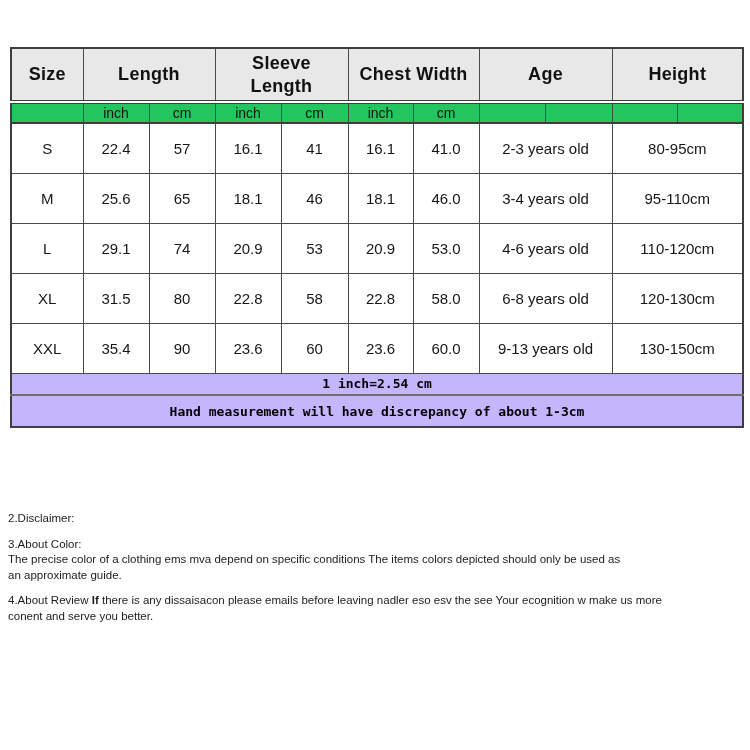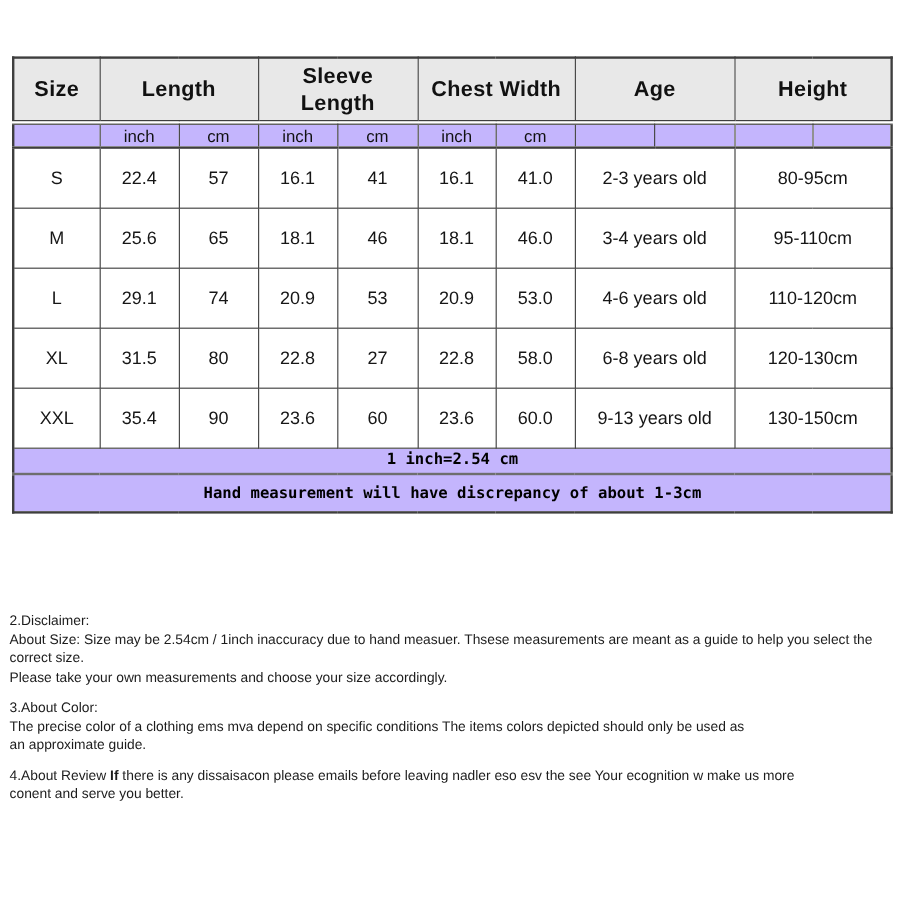--- a/index.html
+++ b/index.html
@@ -37,21 +37,21 @@
     color: #111;
     border-bottom: 4px double #3e3e3e;
   }
   tr.header-row th .wrap-narrow {
     display: inline-block;
     width: 72px;
     line-height: 1.25;
   }
   tr.units-row td {
     height: 21px;
-    background: #c4b5fd;
+    background: #22c55e;
     font-size: 14px;
     color: #111;
     border-bottom: 2px solid #3e3e3e;
   }
   tr.data-row td {
     height: 50px;
     font-size: 15px;
     background: #ffffff;
     color: #161616;
   }
@@ -154,21 +154,21 @@
           <td>20.9</td>
           <td>53.0</td>
           <td colspan="2">4-6 years old</td>
           <td colspan="2">110-120cm</td>
         </tr>
         <tr class="data-row">
           <td>XL</td>
           <td>31.5</td>
           <td>80</td>
           <td>22.8</td>
-          <td>27</td>
+          <td>58</td>
           <td>22.8</td>
           <td>58.0</td>
           <td colspan="2">6-8 years old</td>
           <td colspan="2">120-130cm</td>
         </tr>
         <tr class="data-row">
           <td>XXL</td>
           <td>35.4</td>
           <td>90</td>
           <td>23.6</td>
@@ -187,22 +187,20 @@
         </tr>
       </tbody>
     </table>
   </div>
 
   <div class="notes-area">
     <div class="note-section">
     </div>
     <div class="note-section">
       <div class="sec-heading">2.Disclaimer:</div>
-      <div class="sec-body">About Size: Size may be 2.54cm / 1inch inaccuracy due to hand measuer. Thsese measurements are meant as a guide to help you select the correct size.
-Please take your own measurements and choose your size accordingly.</div>
     </div>
     <div class="note-section">
       <div class="sec-heading">3.About Color:</div>
       <div class="sec-body">The precise color of a clothing ems mva depend on specific conditions The items colors depicted should only be used as
 an approximate guide.</div>
     </div>
     <div class="note-section">
       <div class="sec-body"><span>4.About Review </span><span class="bold-word">If</span><span> there is any dissaisacon please emails before leaving nadler eso esv the see Your ecognition w make us more
 conent and serve you better.</span></div>
     </div>

